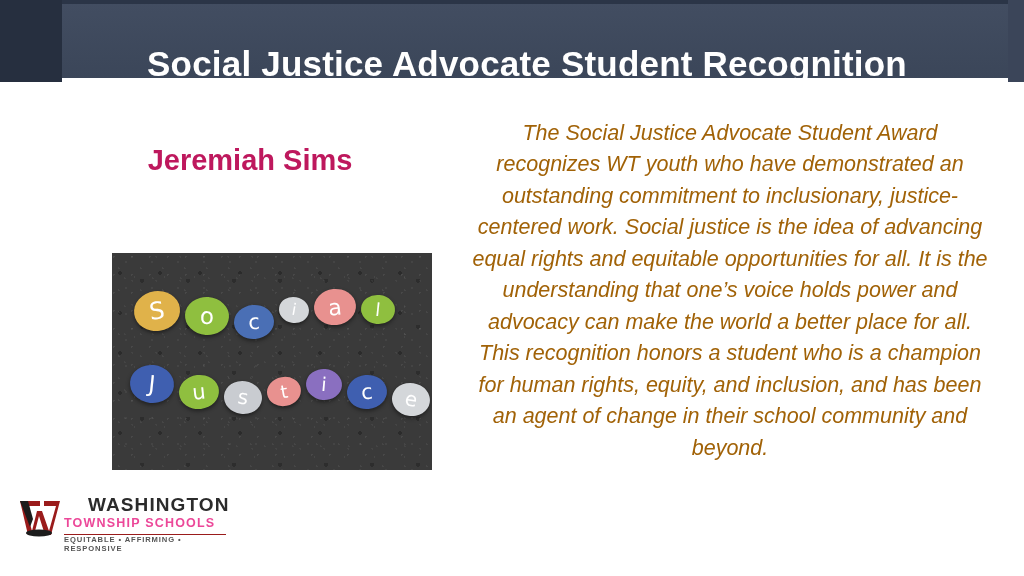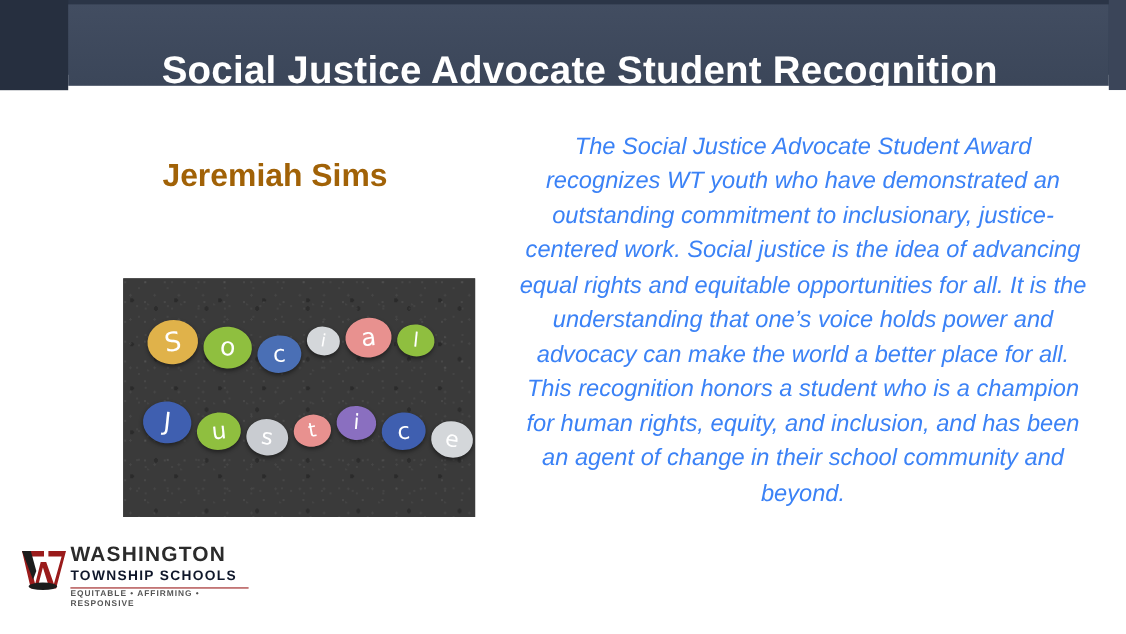--- a/index.html
+++ b/index.html
@@ -72,21 +72,21 @@
 
   
   .left-col {
     position: absolute;
     left: 40px;
     top: 140px;
     width: 420px;
   }
   .student-name {
     text-align: center;
-    color: #a16207;
+    color: #be185d;
     font-size: 29px;
     font-weight: bold;
     line-height: 1.42;
     margin: 0;
     padding: 0 40px;
   }
   .photo-wrap {
     position: absolute;
     left: 72px;
     top: 113px;
@@ -139,23 +139,24 @@
   .logo-text {
     position: absolute;
     left: 46px; top: 0;
   }
   .logo-line1 {
     color: #2b2b2b;
     font-size: 19px;
     font-weight: bold;
     letter-spacing: 1.1px;
     line-height: 1;
+    margin-left: 24px;
   }
   .logo-line2 {
-    color: #0f172a;
+    color: #ec4899;
     font-size: 12.5px;
     font-weight: bold;
     letter-spacing: 1.2px;
     line-height: 1;
     margin-top: 3px;
   }
   .logo-rule {
     width: 162px;
     height: 1px;
     background: #9a1b1b;
@@ -169,21 +170,21 @@
     margin-top: 0;
   }
 
   
   .body-text {
     position: absolute;
     left: 470px;
     top: 118px;
     width: 520px;
     margin: 0;
-    color: #3b82f6;
+    color: #a16207;
     font-family: "Liberation Sans", sans-serif;
     font-style: italic;
     font-size: 21.5px;
     line-height: 1.465;
     text-align: center;
   }
 </style>
 </head>
 <body>
 

